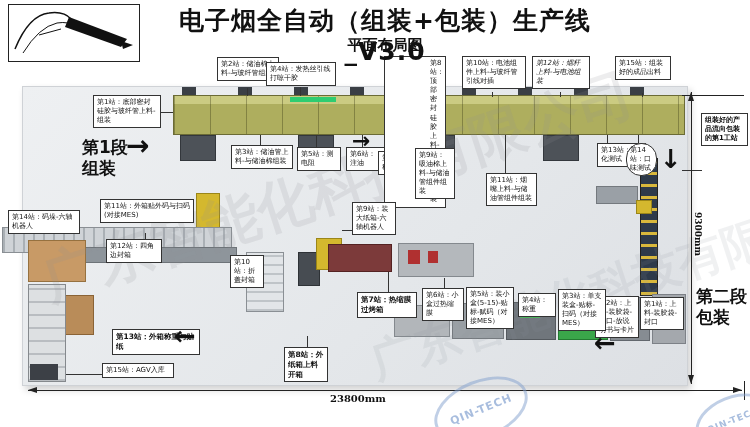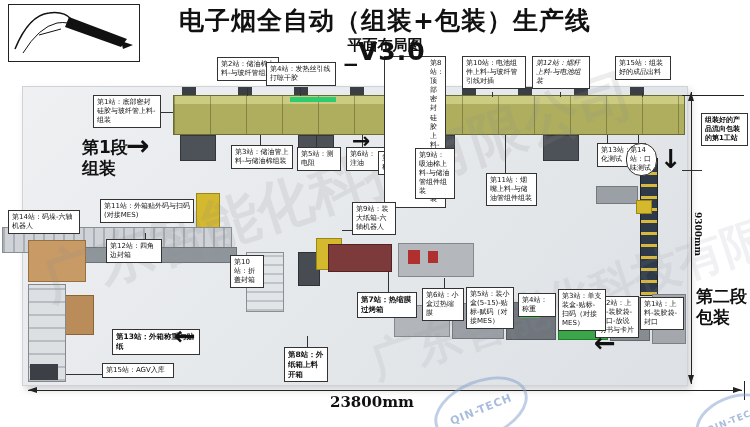--- a/index.html
+++ b/index.html
@@ -43,21 +43,21 @@
      color:rgba(110,145,200,.6);font-weight:bold;letter-spacing:1px;pointer-events:none;}
   
   .label-box{position:absolute;background:#fff;border:1px solid #333;font-size:7px;
      line-height:1.3;padding:2px 3px;box-sizing:border-box;z-index:5;}
   .label-box.bold{font-weight:bold;border-width:1.5px;font-size:7.5px;}
   .stage-label{position:absolute;font-weight:bold;font-size:17px;line-height:1.25;z-index:6;}
   .arrow{position:absolute;font-weight:bold;color:#111;z-index:6;line-height:1;}
   .conn{position:absolute;background:#333;z-index:4;}
   
   .dim-line{position:absolute;background:#222;z-index:6;}
-  .dim-label{position:absolute;font-size:15px;font-weight:bold;z-index:6;
+  .dim-label{position:absolute;font-size:10px;font-weight:bold;z-index:6;
      font-family:"DejaVu Serif","Liberation Serif",serif;}
   .dim-v-label{writing-mode:vertical-rl;}
   .tri{position:absolute;width:0;height:0;z-index:6;}
 </style>
 </head>
 <body>
 
 <div class="logo-box">
   <svg width="128" height="54" viewBox="0 0 128 54">
     <path d="M6 44 Q20 10 40 8 Q55 6 62 14" fill="none" stroke="#111" stroke-width="1.5"></path>

